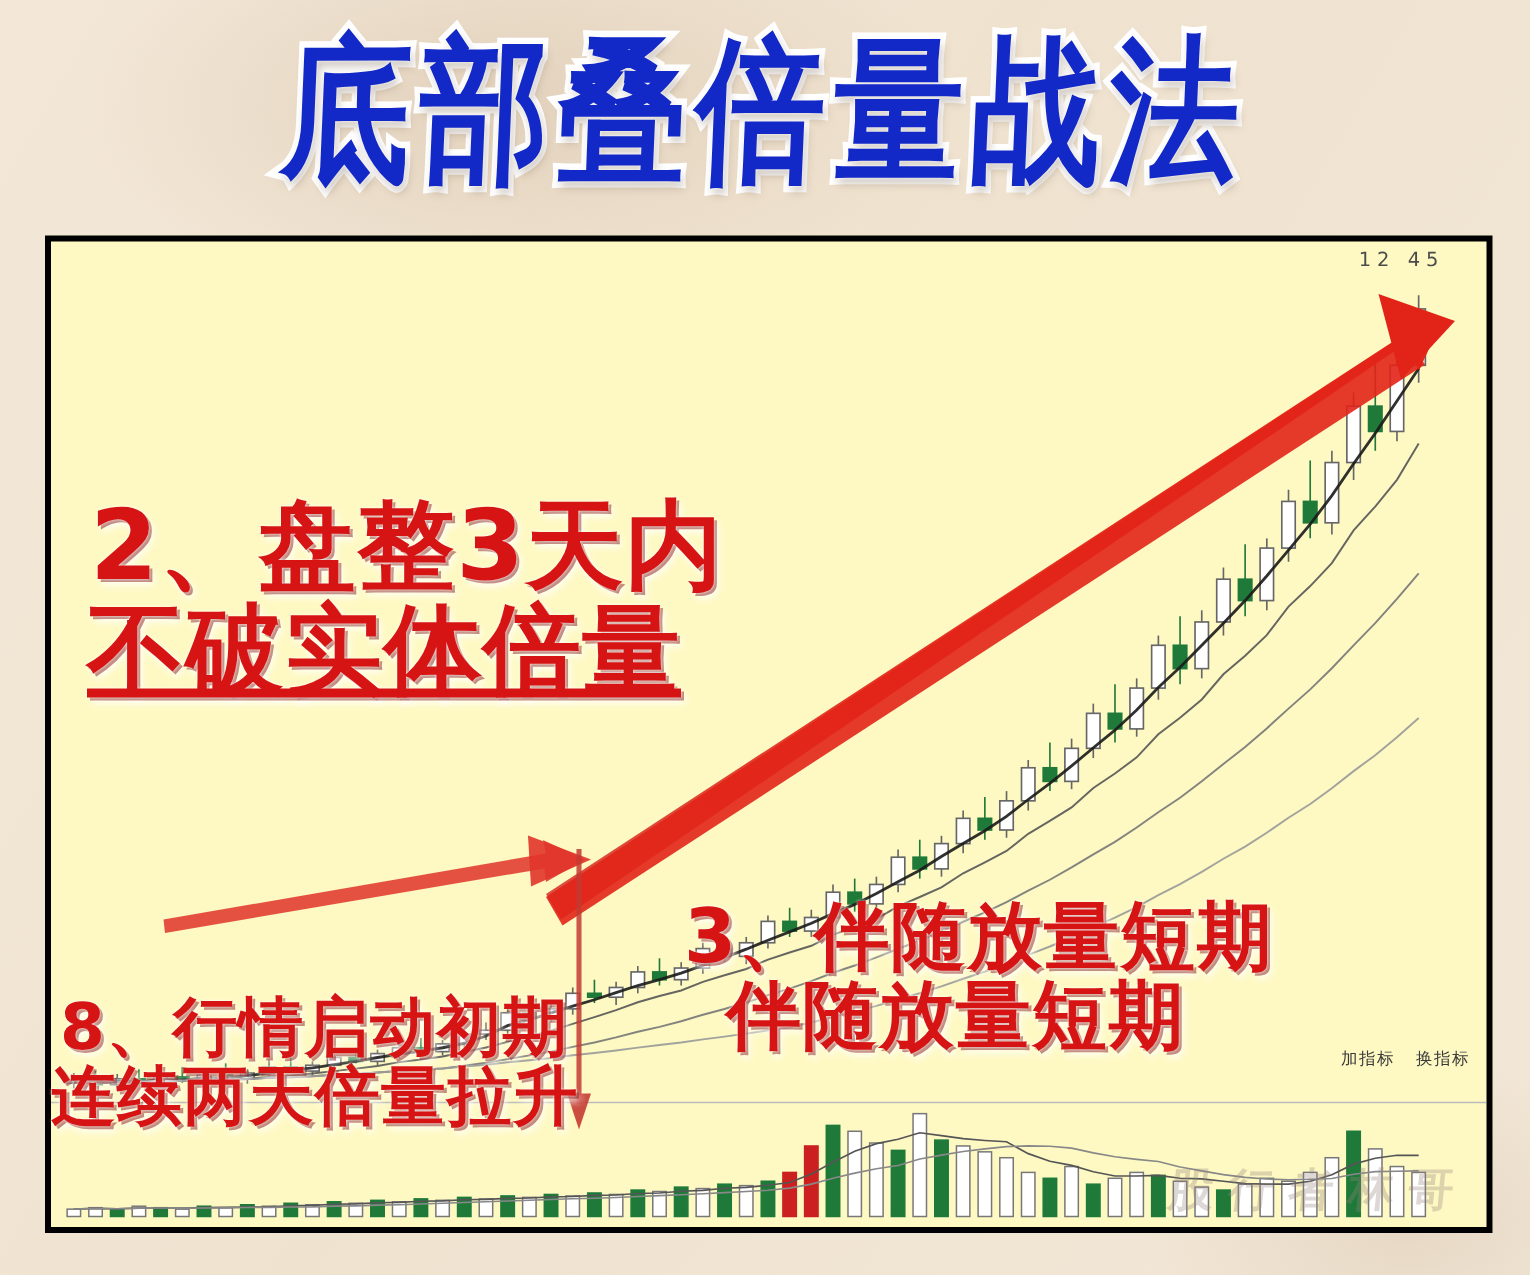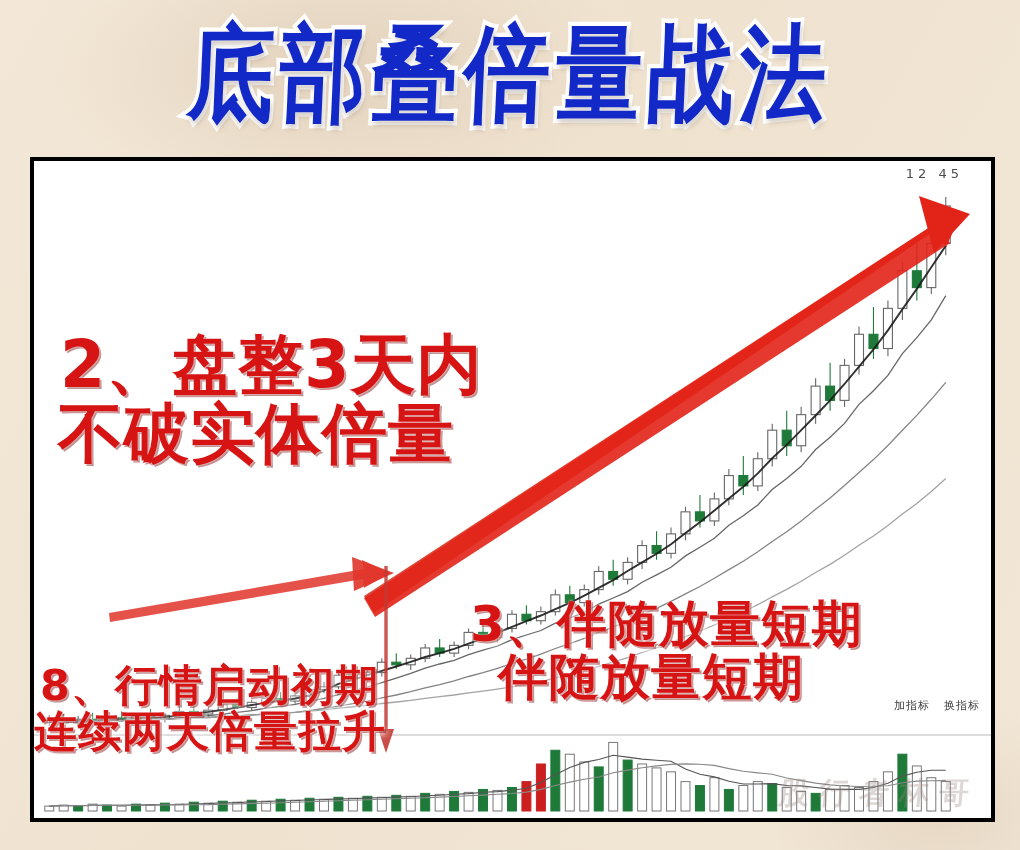--- a/index.html
+++ b/index.html
@@ -33,21 +33,21 @@
     paint-order:stroke fill;
     text-shadow:0 0 2px #fff, 2px 3px 5px rgba(120,100,80,.35);
     white-space:nowrap;
     transform:scaleY(1.22) skewX(-3deg);
     transform-origin:center;
   }
 
   
   #chart-frame{
     position:absolute;left:30px;top:157px;width:965px;height:665px;
-    background:#ffffff;border:4px solid #000000;
+    background:#fef9c3;border:4px solid #000000;
     box-sizing:border-box;overflow:hidden;
   }
   #chart-inner{position:absolute;inset:0;}
   svg.layer{position:absolute;left:0;top:0;width:100%;height:100%;display:block;}
 
   
   #quote-readout{
     position:absolute;right:28px;top:5px;
     font-size:13px;color:#4b4b4b;letter-spacing:4px;
     font-family:"DejaVu Sans","Liberation Sans",sans-serif;
@@ -76,24 +76,24 @@
     font-family:"DejaVu Sans","Liberation Sans",sans-serif;
     font-weight:bold;color:#d61414;white-space:nowrap;
     line-height:1.06;letter-spacing:1px;
     text-shadow:
       0 0 2px #ffffff,
       2px 2px 0 rgba(120,0,0,.45),
       3px 4px 5px rgba(255,255,255,.85);
     pointer-events:none;
   }
   #annot-2{left:60px;top:331px;font-size:65px;}
-  #annot-2 .l2{margin-left:-2px;}
+  #annot-2 .l2{margin-left:-2px;text-decoration:underline;}
   #annot-1{left:40px;top:663px;font-size:43px;}
   #annot-1 .l2{margin-left:-6px;}
-  #annot-3{left:470px;top:598px;font-size:50px;}
+  #annot-3{left:456px;top:598px;font-size:50px;}
   #annot-3 .l2{margin-left:28px;}
 </style>
 </head>
 <body>
 
 <div id="page"></div>
 
 <div id="title-bar">
   <div id="title-text">底部叠倍量战法</div>
 </div>

